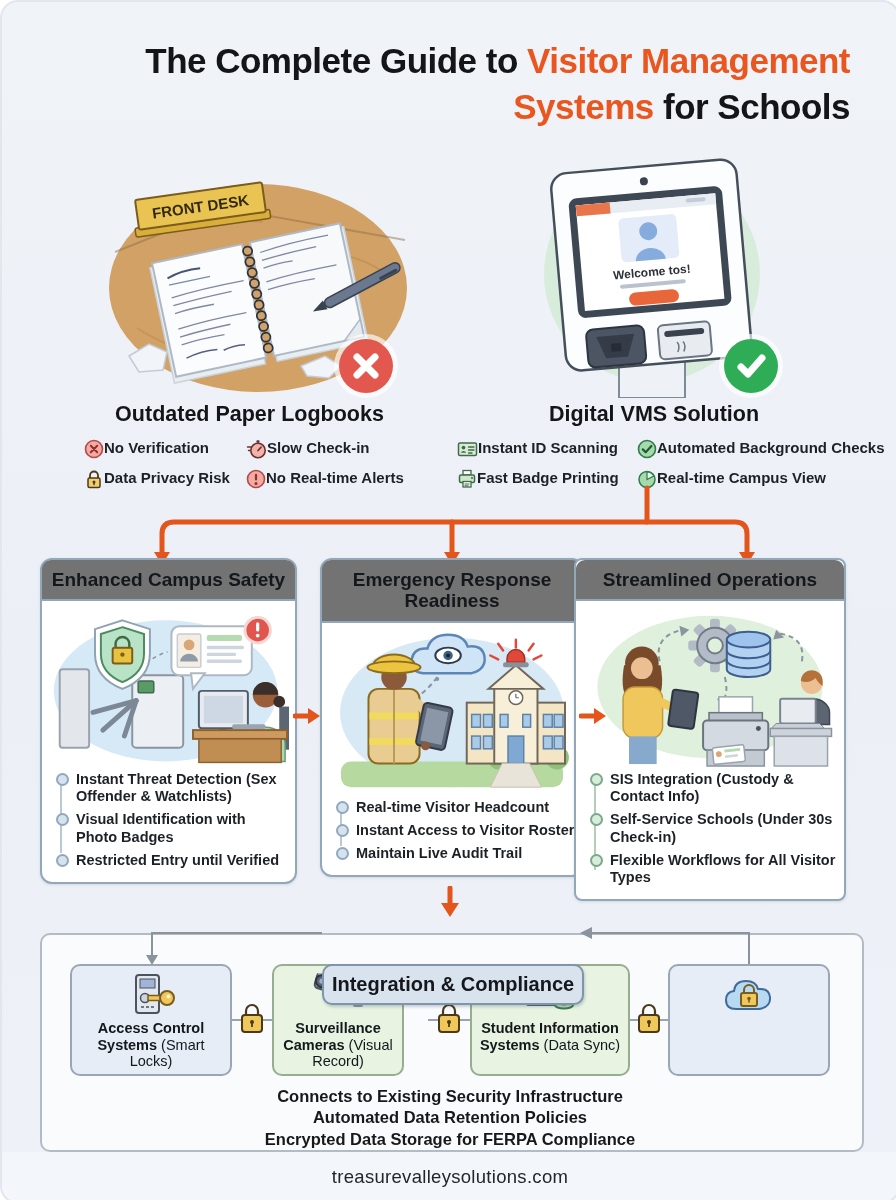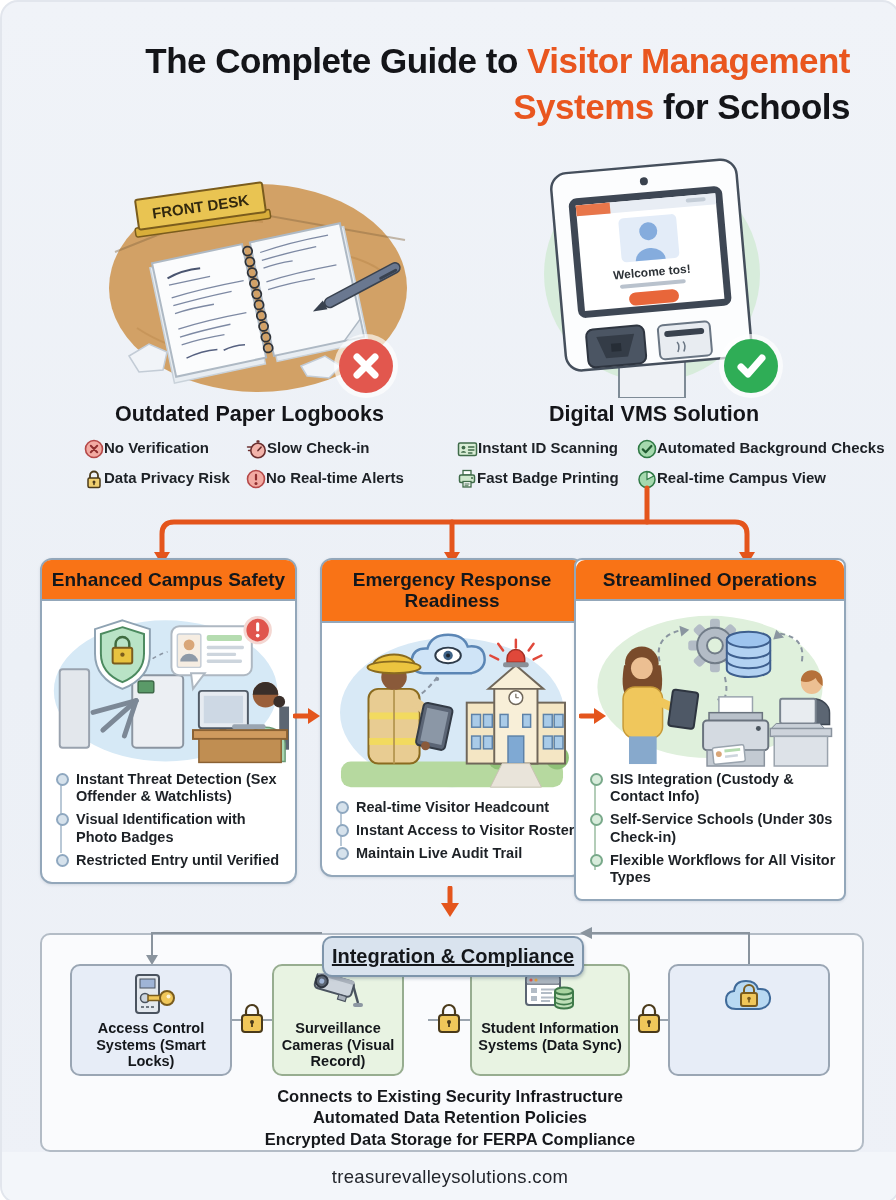--- a/index.html
+++ b/index.html
@@ -14,21 +14,21 @@
   .title .hl{color:#e9561f;}
   
   .col-heading{font-size:21.5px;font-weight:800;text-align:center;color:#141519;}
   .features{display:grid;row-gap:10px;column-gap:2px;}
   .feat{display:flex;align-items:flex-start;font-size:15px;font-weight:700;
         color:#1d2126;white-space:nowrap;}
   .feat svg{flex:0 0 auto;}
   
   .box{position:absolute;background:#ffffff;border:2px solid #93a7ba;border-radius:12px;
        box-shadow:0 1px 3px rgba(60,80,110,.15);}
-  .box-header{background:#f97316;border-bottom:2px solid #93a7ba;border-radius:9px 9px 0 0;
+  .box-header{background:#737373;border-bottom:2px solid #93a7ba;border-radius:9px 9px 0 0;
        padding:9px 6px;font-size:19px;font-weight:800;text-align:center;color:#14171b;line-height:1.12;}
   .box-illus{height:166px;padding:3px 4px 0 4px;box-sizing:border-box;}
   .box-illus svg{width:100%;height:100%;}
   .box-list{position:relative;margin:4px 6px 13px 14px;padding:0;}
   .box-list .vline{position:absolute;left:4px;top:9px;bottom:16px;width:2px;background:#b9c8d6;}
   .box-list li{list-style:none;position:relative;padding-left:20px;margin-bottom:6px;
        font-size:14.5px;font-weight:700;color:#1d2126;line-height:1.18;}
   .box-list li::before{content:"";position:absolute;left:0;top:2px;width:9px;height:9px;
        border-radius:50%;background:#d6e2ec;border:2px solid #8fa8c0;}
   .green-list .vline{background:#b3cdb8;}
@@ -41,21 +41,21 @@
   .integration-frame{background:#fafbfd;border:2px solid #b3bcc6;border-radius:10px;}
   .pill{background:#d9e3ee;border:2px solid #7e95ab;border-radius:10px;text-align:center;
         font-size:20px;font-weight:800;color:#14171b;padding:7px 0;
         box-shadow:1px 2px 3px rgba(50,70,95,.25);z-index:5;}
   .icard{position:absolute;top:962px;height:112px;border-radius:10px;border:2px solid;
         display:flex;flex-direction:column;align-items:center;padding-top:7px;
         box-sizing:border-box;text-align:center;z-index:3;}
   .icard.blue{background:#e7edf7;border-color:#9aa6b4;}
   .icard.green{background:#e8f3e2;border-color:#97ad90;}
   .icard .ictext{font-size:14.5px;font-weight:700;line-height:1.15;color:#14171b;padding:0 5px;margin-top:3px;}
-  .icard .sub{font-weight:700;}
+  .icard .sub{font-weight:400;}
   .conn{position:absolute;top:1017px;height:2px;background:#9aa4ae;z-index:1;}
   .plock{position:absolute;top:999px;width:28px;height:36px;z-index:4;}
   .notes{top:1084px;left:0;width:896px;text-align:center;font-size:16.5px;font-weight:600;
         color:#16181c;line-height:1.3;}
   .footer{top:1150px;left:0;width:896px;height:50px;background:#f3f6fa;
         display:flex;align-items:center;justify-content:center;font-size:18.5px;
         font-weight:500;color:#23262c;letter-spacing:.3px;}
 </style>
 </head>
 <body>
@@ -489,21 +489,21 @@
       <g stroke="#8a949e" stroke-width="2" fill="none">
         <path d="M230,11 H60 V34"></path>
         <path d="M657,42 V11 H498"></path>
       </g>
       <g fill="#8a949e">
         <polygon points="54,33 66,33 60,43"></polygon>
         <polygon points="500,5 500,17 488,11"></polygon>
       </g>
     </svg>
   </div>
-  <div class="abs pill" style="left:320px;top:934px;width:258px;text-decoration:underline;">Integration &amp; Compliance</div>
+  <div class="abs pill" style="left:320px;top:962px;width:258px;">Integration &amp; Compliance</div>
 
   <div class="conn" style="left:230px;width:40px;"></div>
   <div class="conn" style="left:426px;width:42px;"></div>
   <div class="conn" style="left:628px;width:38px;"></div>
 
   <div class="icard blue" style="left:68px;width:162px;">
     <svg width="50" height="44" viewBox="0 0 50 44">
       <rect x="10" y="2" width="23" height="38" rx="3" fill="#e3e8ee" stroke="#4a535f" stroke-width="2"></rect>
       <rect x="14" y="6" width="15" height="9" fill="#9fb4d6" stroke="#4a535f" stroke-width="1"></rect>
       <circle cx="19" cy="25" r="4.5" fill="#cdd5de" stroke="#4a535f" stroke-width="1.5"></circle>

